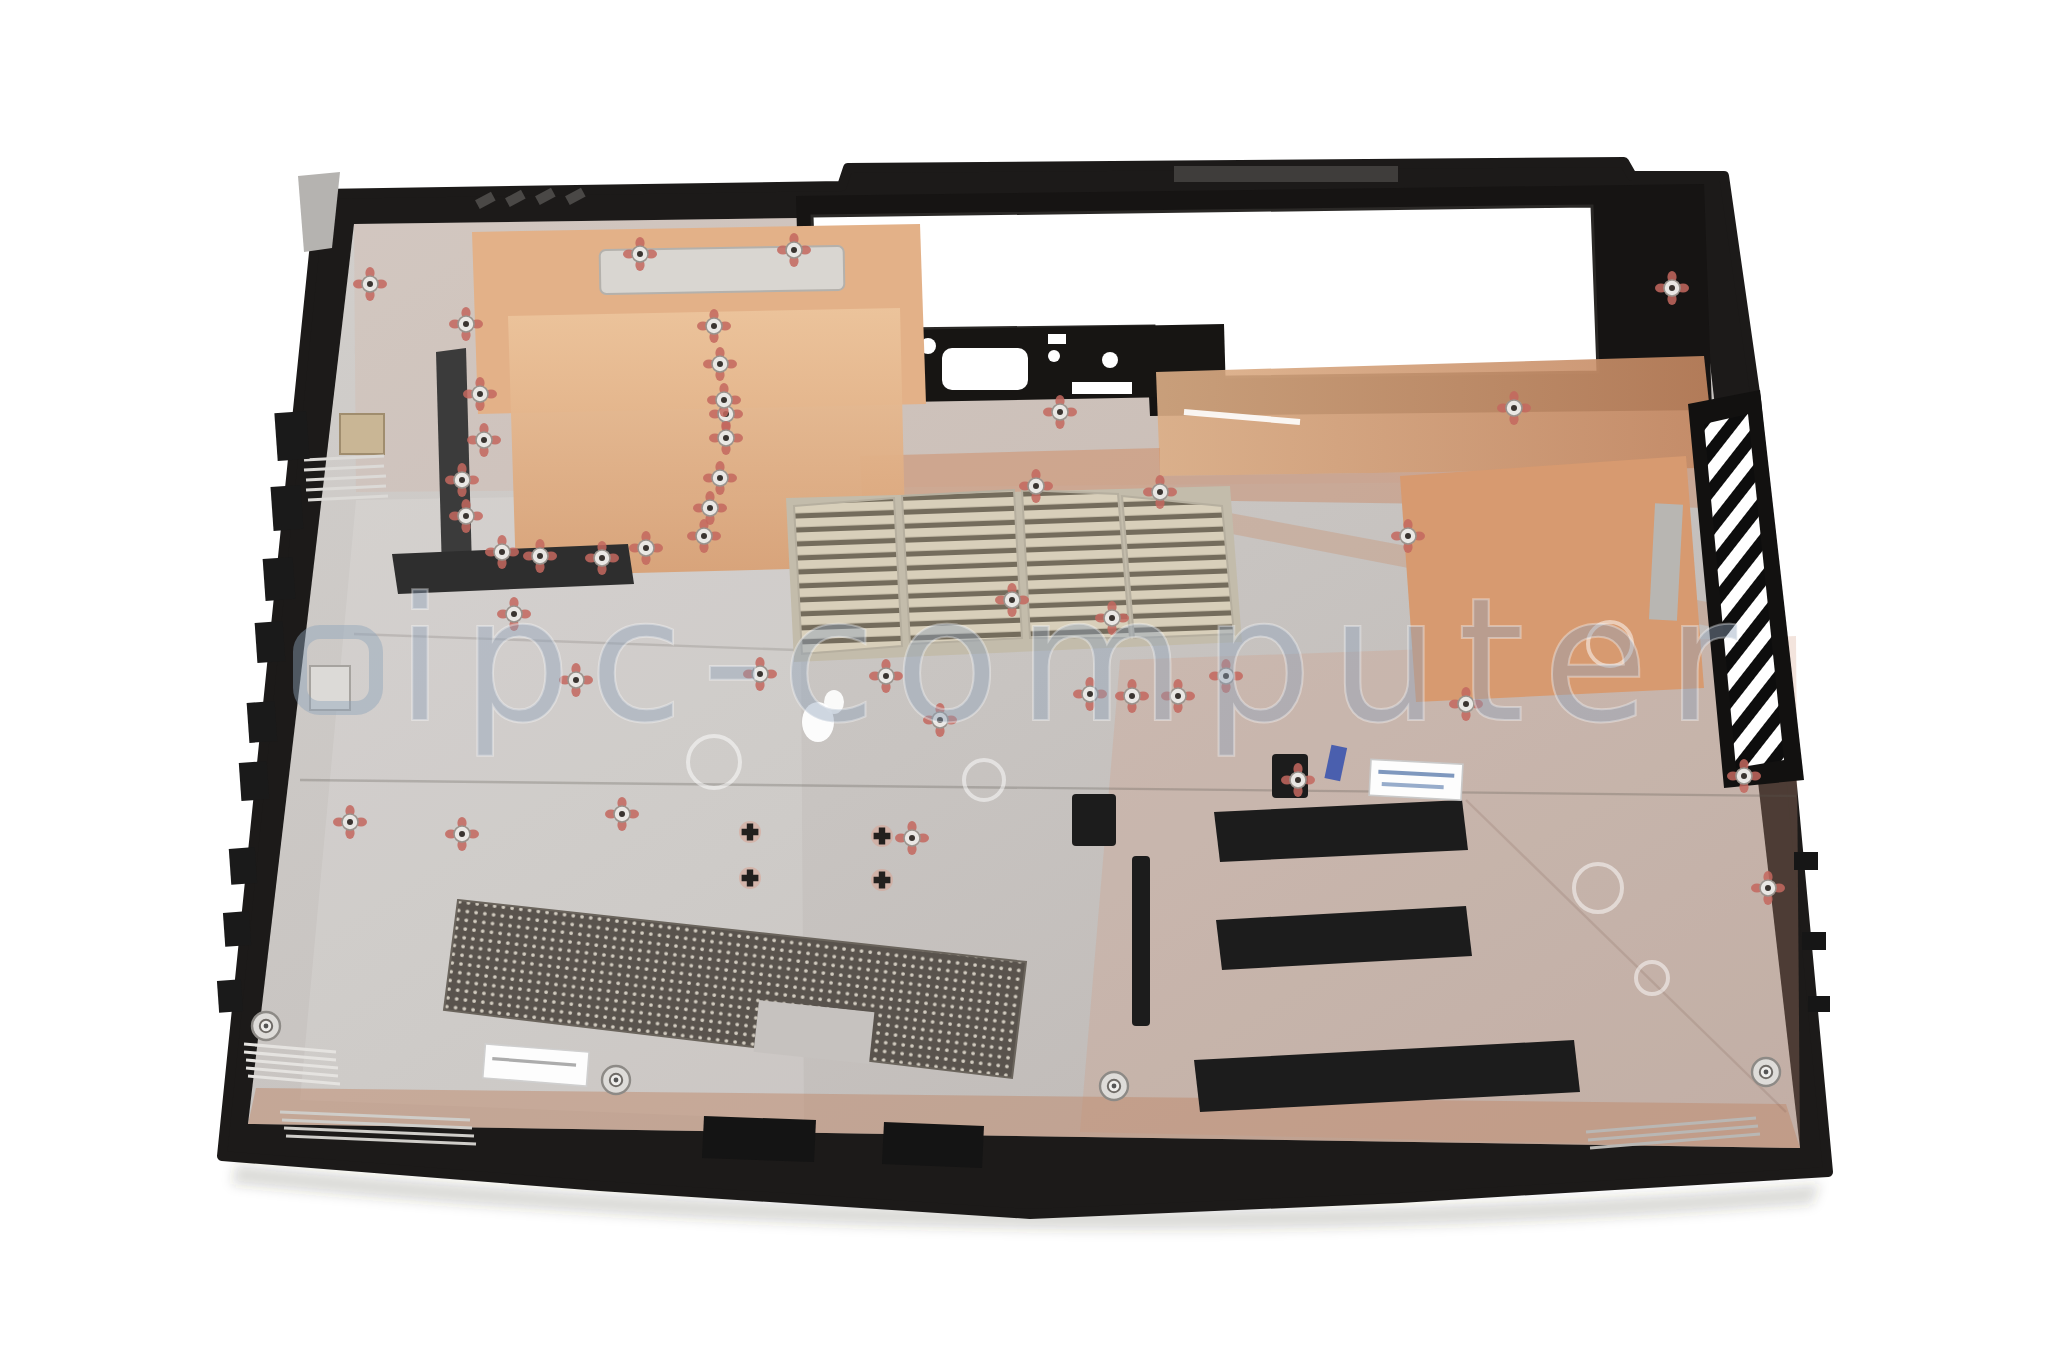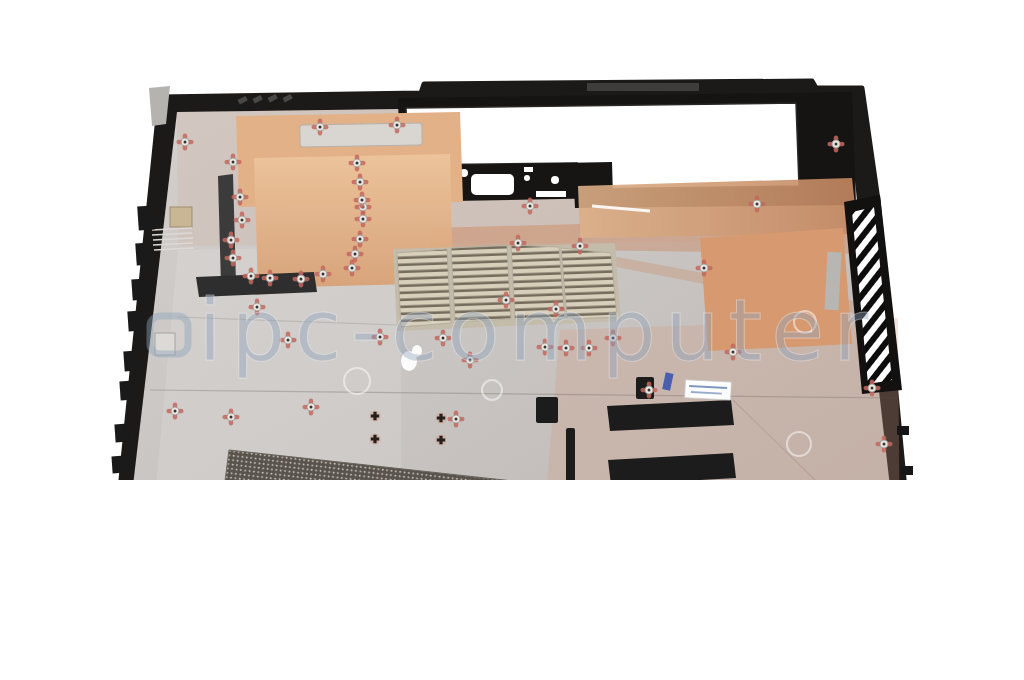--- a/index.html
+++ b/index.html
@@ -1,16 +1,16 @@
 <!DOCTYPE html>
 <html><head>
 <meta charset="utf-8">
 <style>
   html,body{margin:0;padding:0;background:#ffffff;}
-  .stage{position:relative;width:1024px;height:480px;background:#15803d;overflow:hidden;
+  .stage{position:relative;width:1024px;height:680px;background:#15803d;overflow:hidden;
          font-family:"DejaVu Sans",sans-serif;}
   svg{display:block;}
   text.watermark{font-family:"DejaVu Sans",sans-serif;font-size:86px;letter-spacing:9px;
                  fill-opacity:.42;stroke:#ffffff;stroke-opacity:.35;stroke-width:1;}
 </style>
 </head>
 <body>
 
 <div class="stage">
 <svg viewBox="0 0 1024 680" width="1024" height="680">

